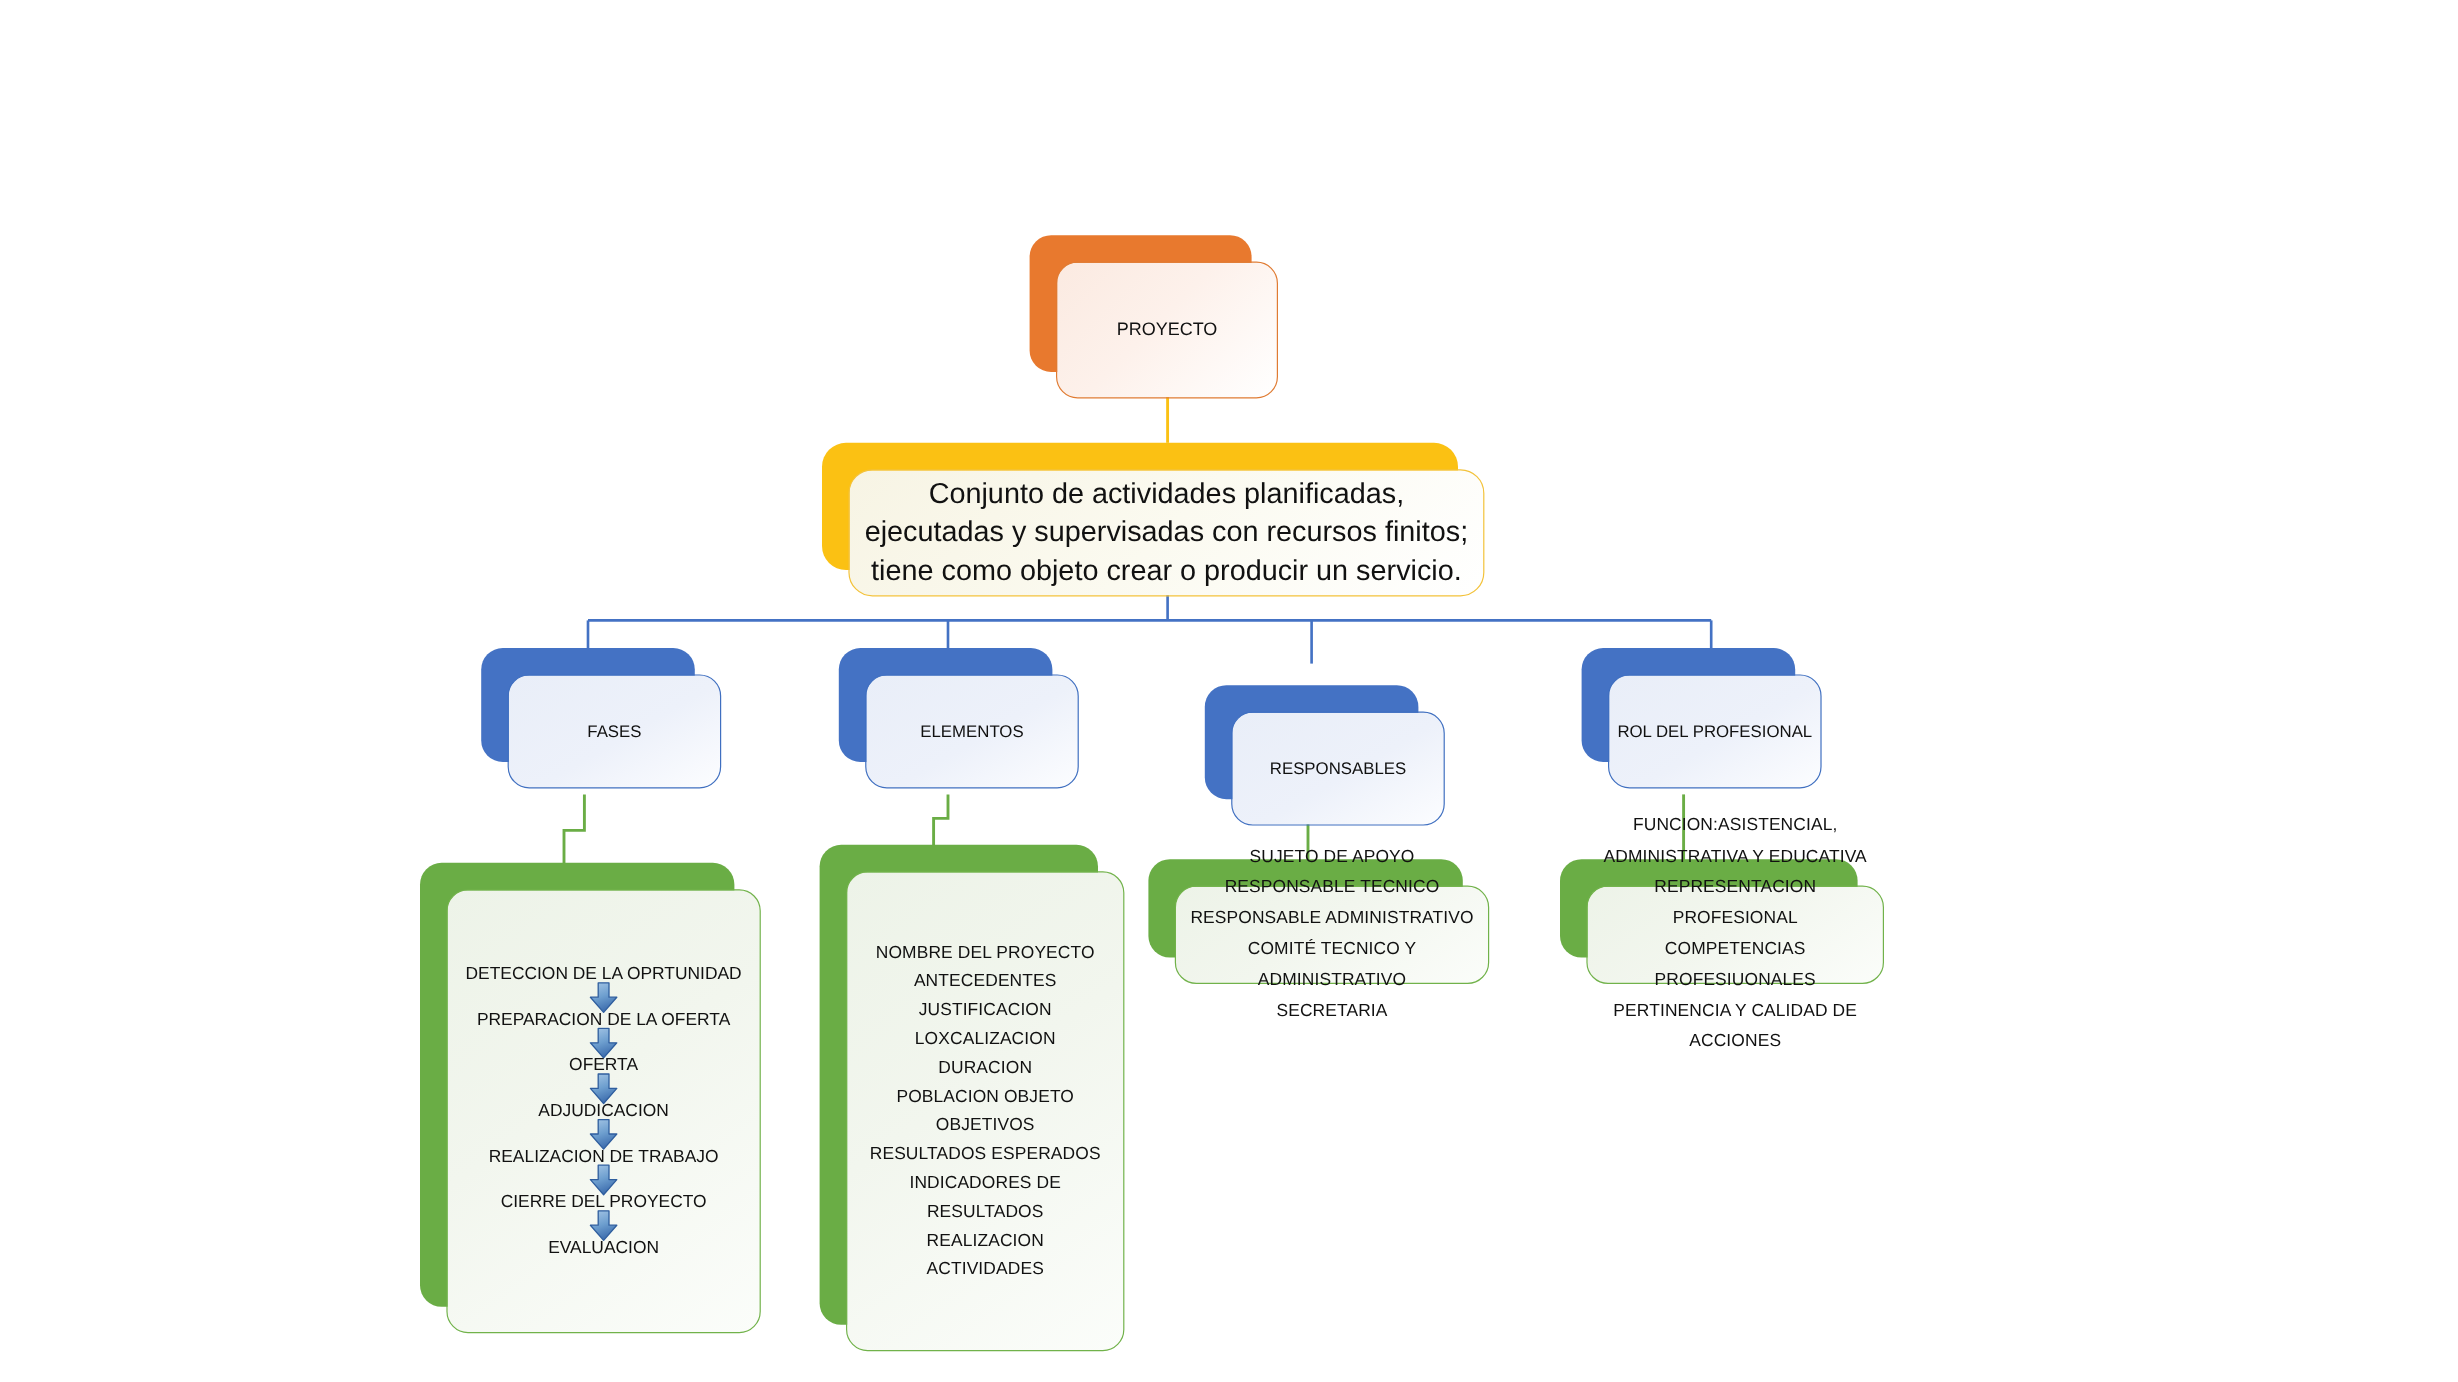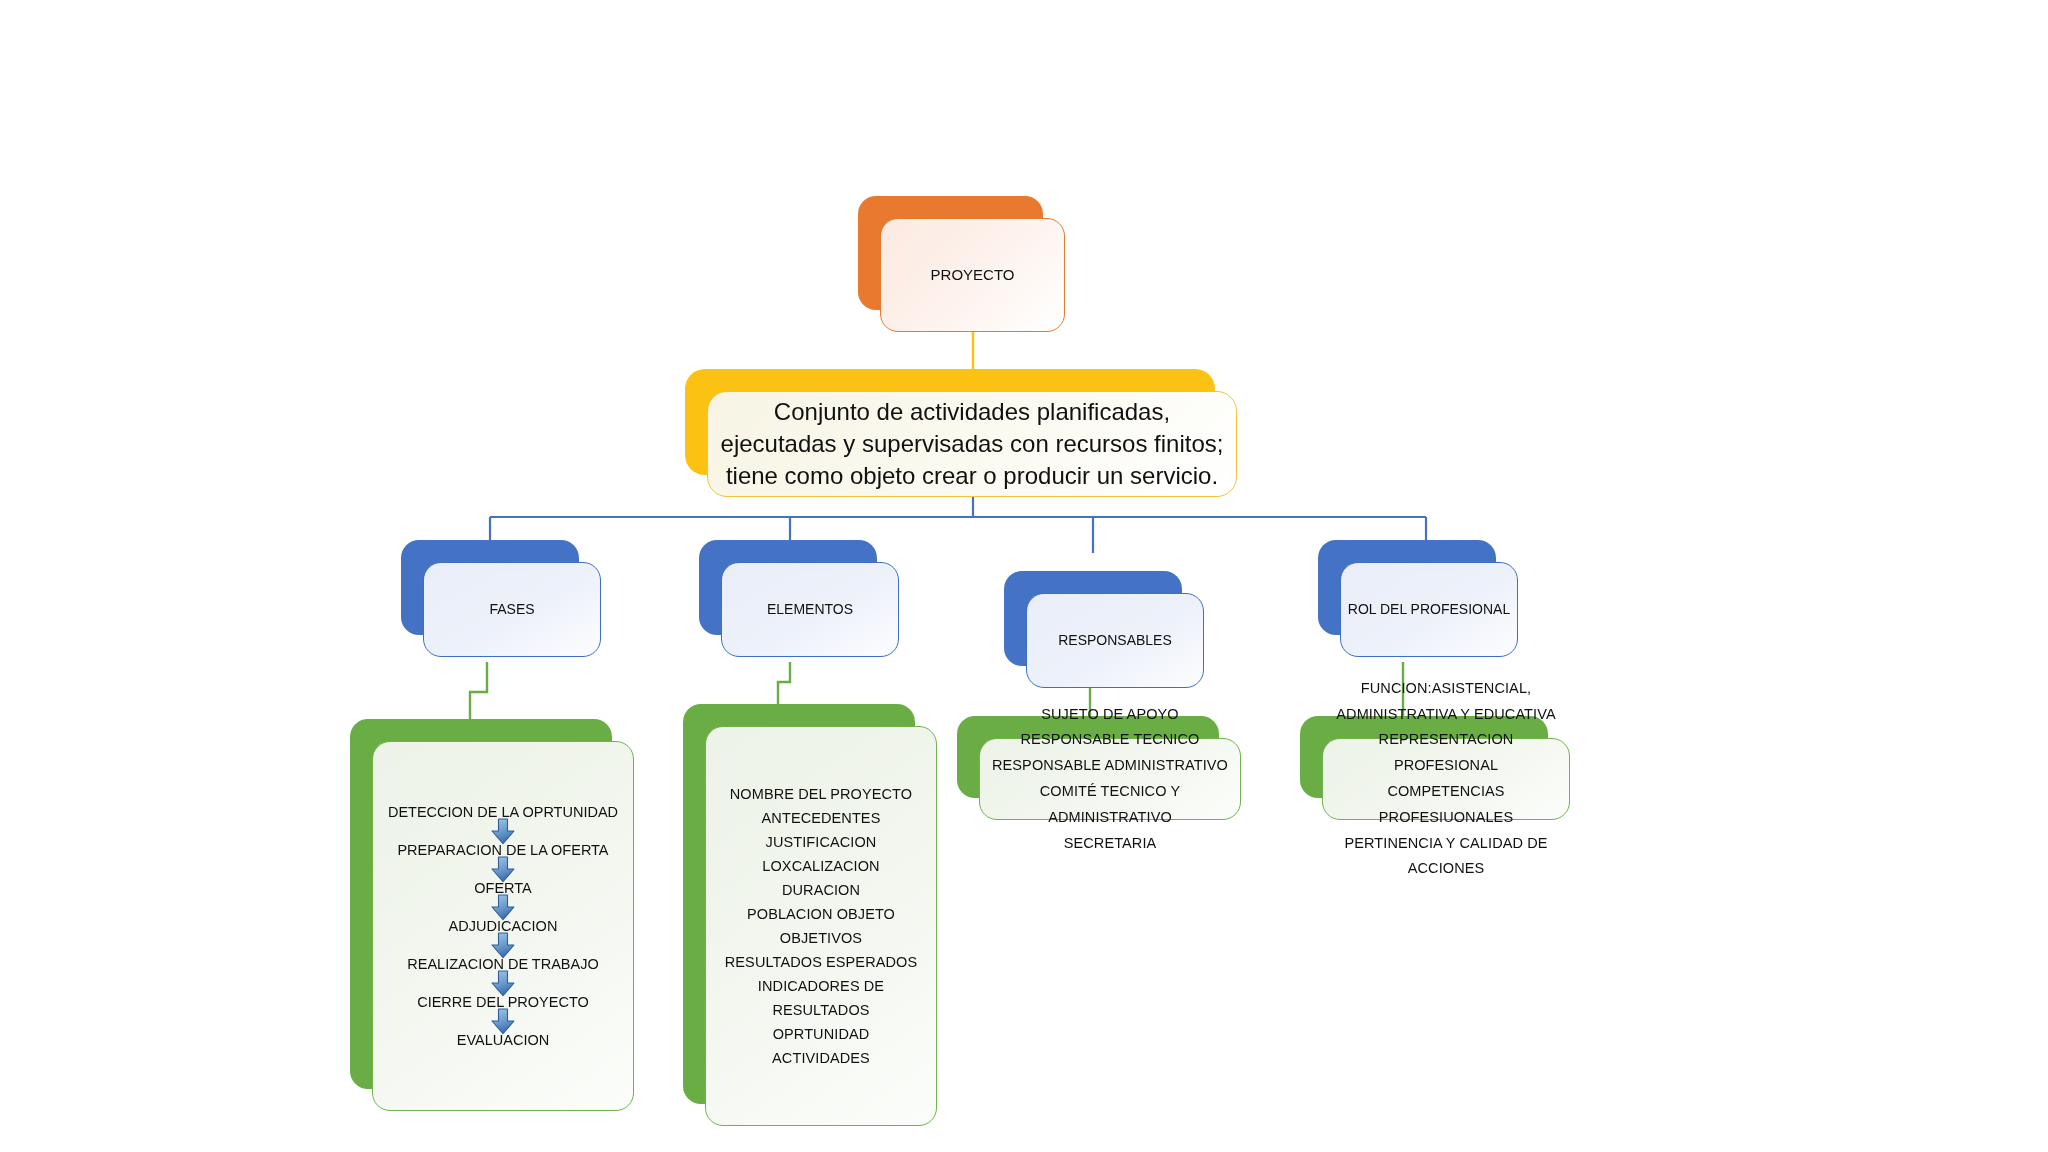--- a/index.html
+++ b/index.html
@@ -273,21 +273,21 @@
       <div class="label" id="elementos-list">
           <div>NOMBRE DEL PROYECTO</div>
           <div>ANTECEDENTES</div>
           <div>JUSTIFICACION</div>
           <div>LOXCALIZACION</div>
           <div>DURACION</div>
           <div>POBLACION OBJETO</div>
           <div>OBJETIVOS</div>
           <div>RESULTADOS ESPERADOS</div>
           <div>INDICADORES DE RESULTADOS</div>
-          <div>OPRTUNIDAD</div>
+          <div>REALIZACION</div>
           <div>ACTIVIDADES</div>
         </div>
     </div>
   </div>
 
   <div class="node green-node" id="n-responsables-list">
     <div class="back"></div>
     <div class="front">
       <div class="label" id="responsables-list">
           <div>SUJETO DE APOYO</div>

